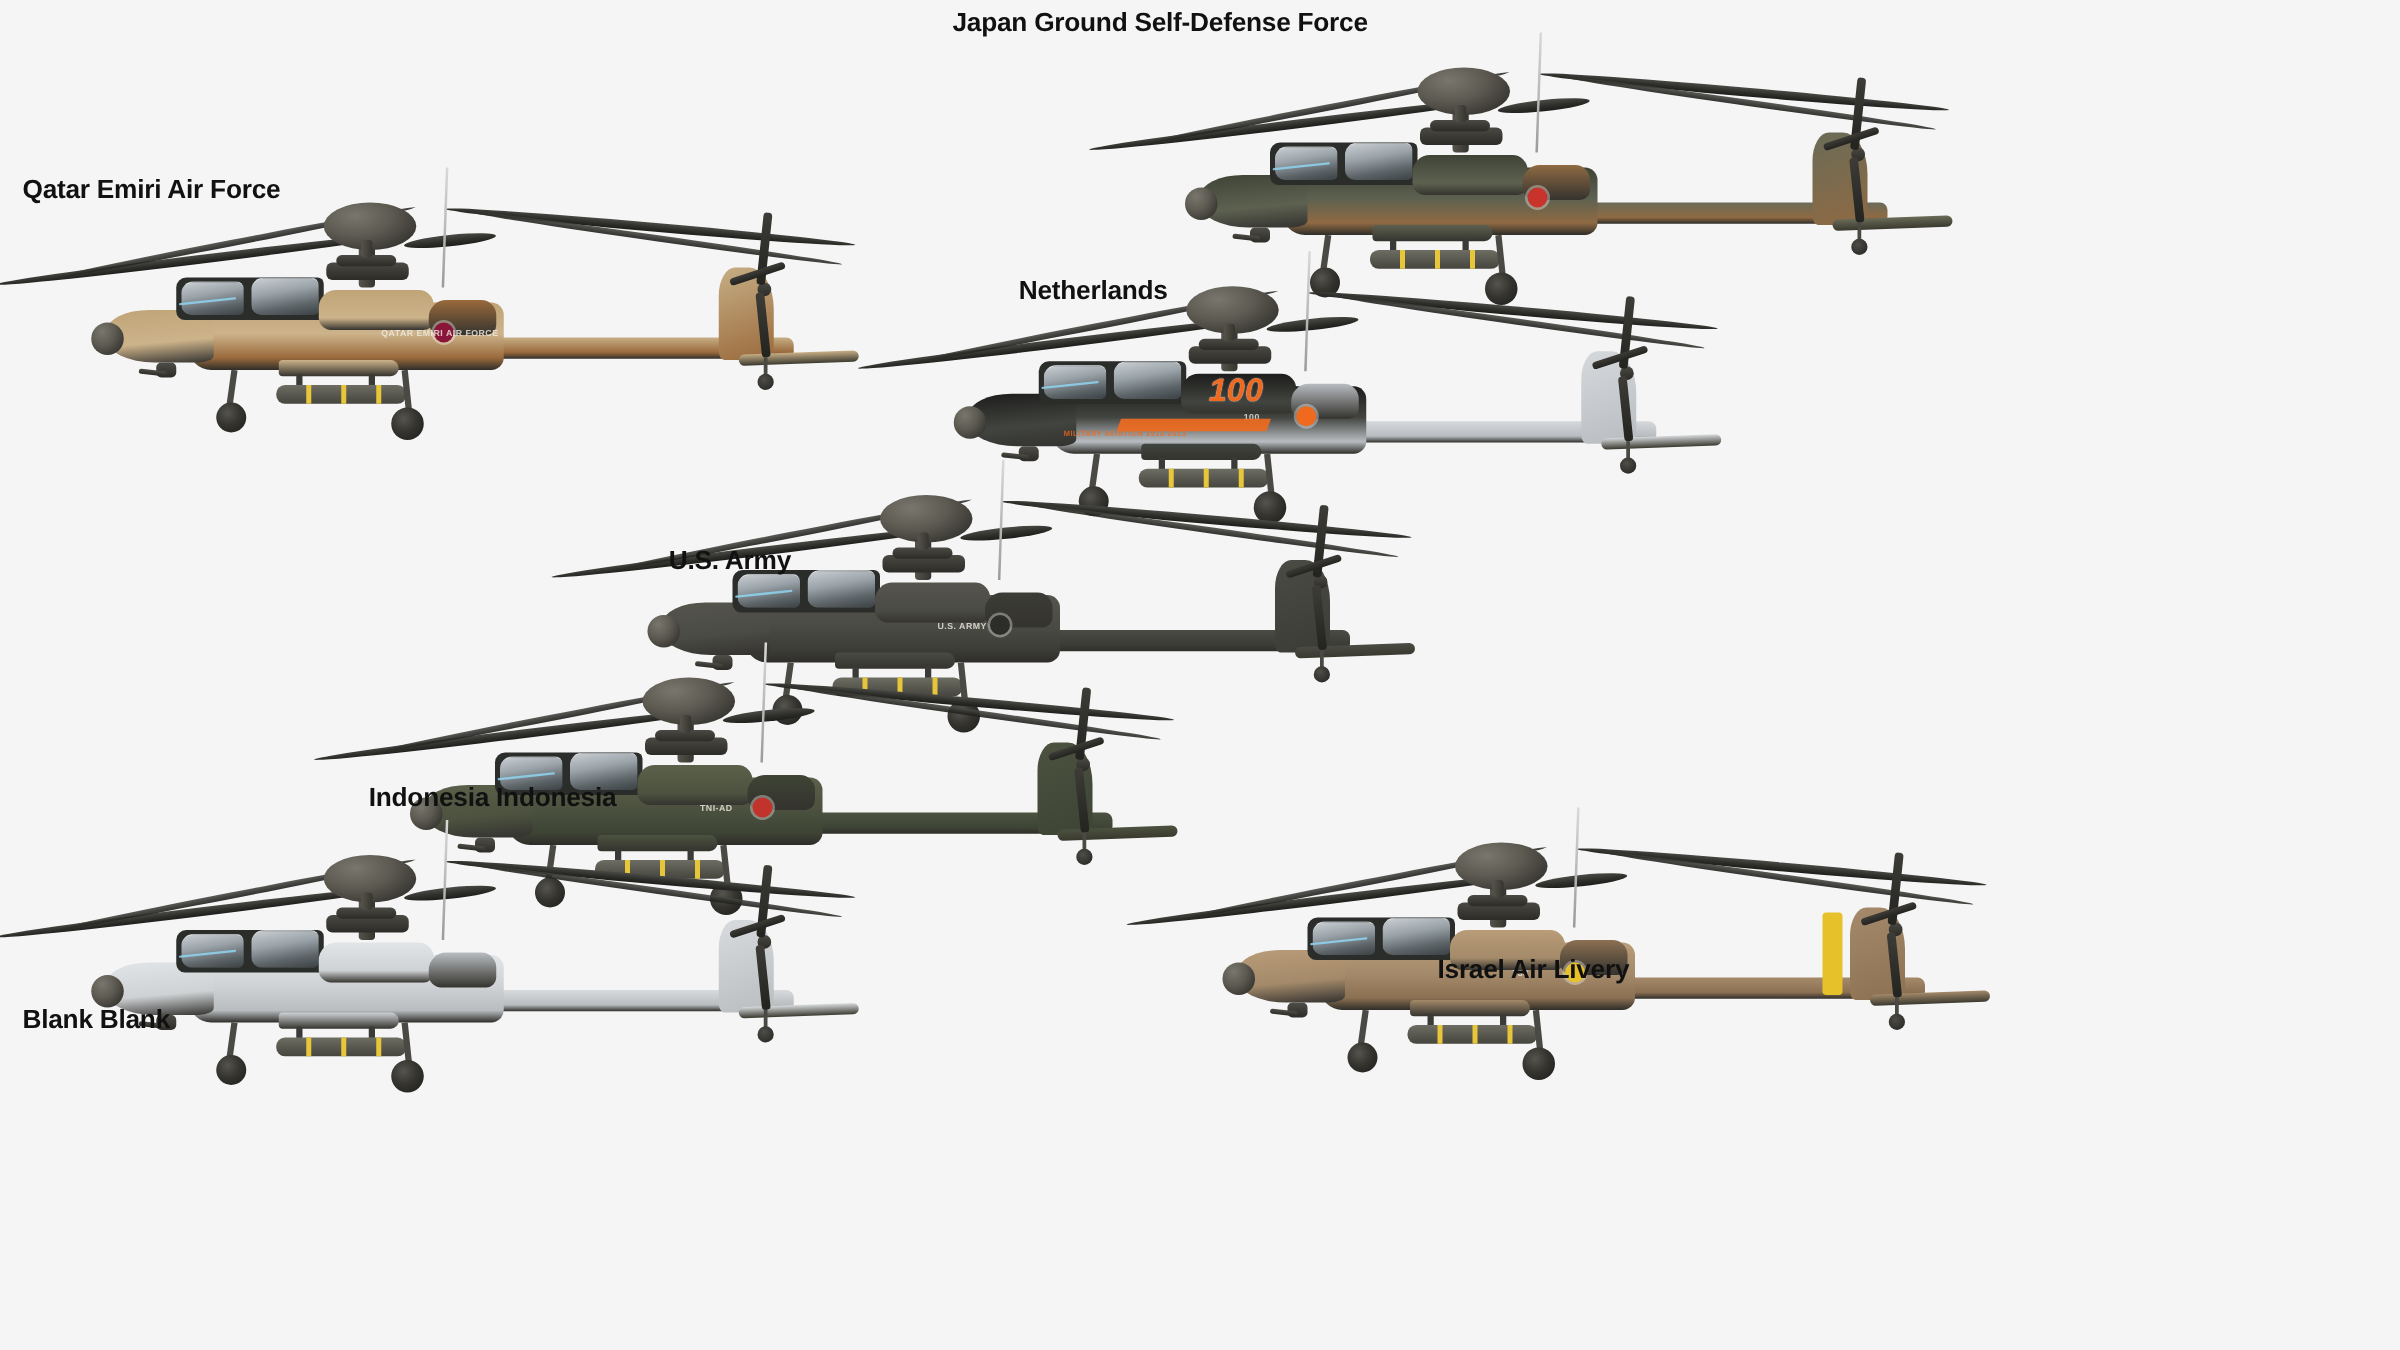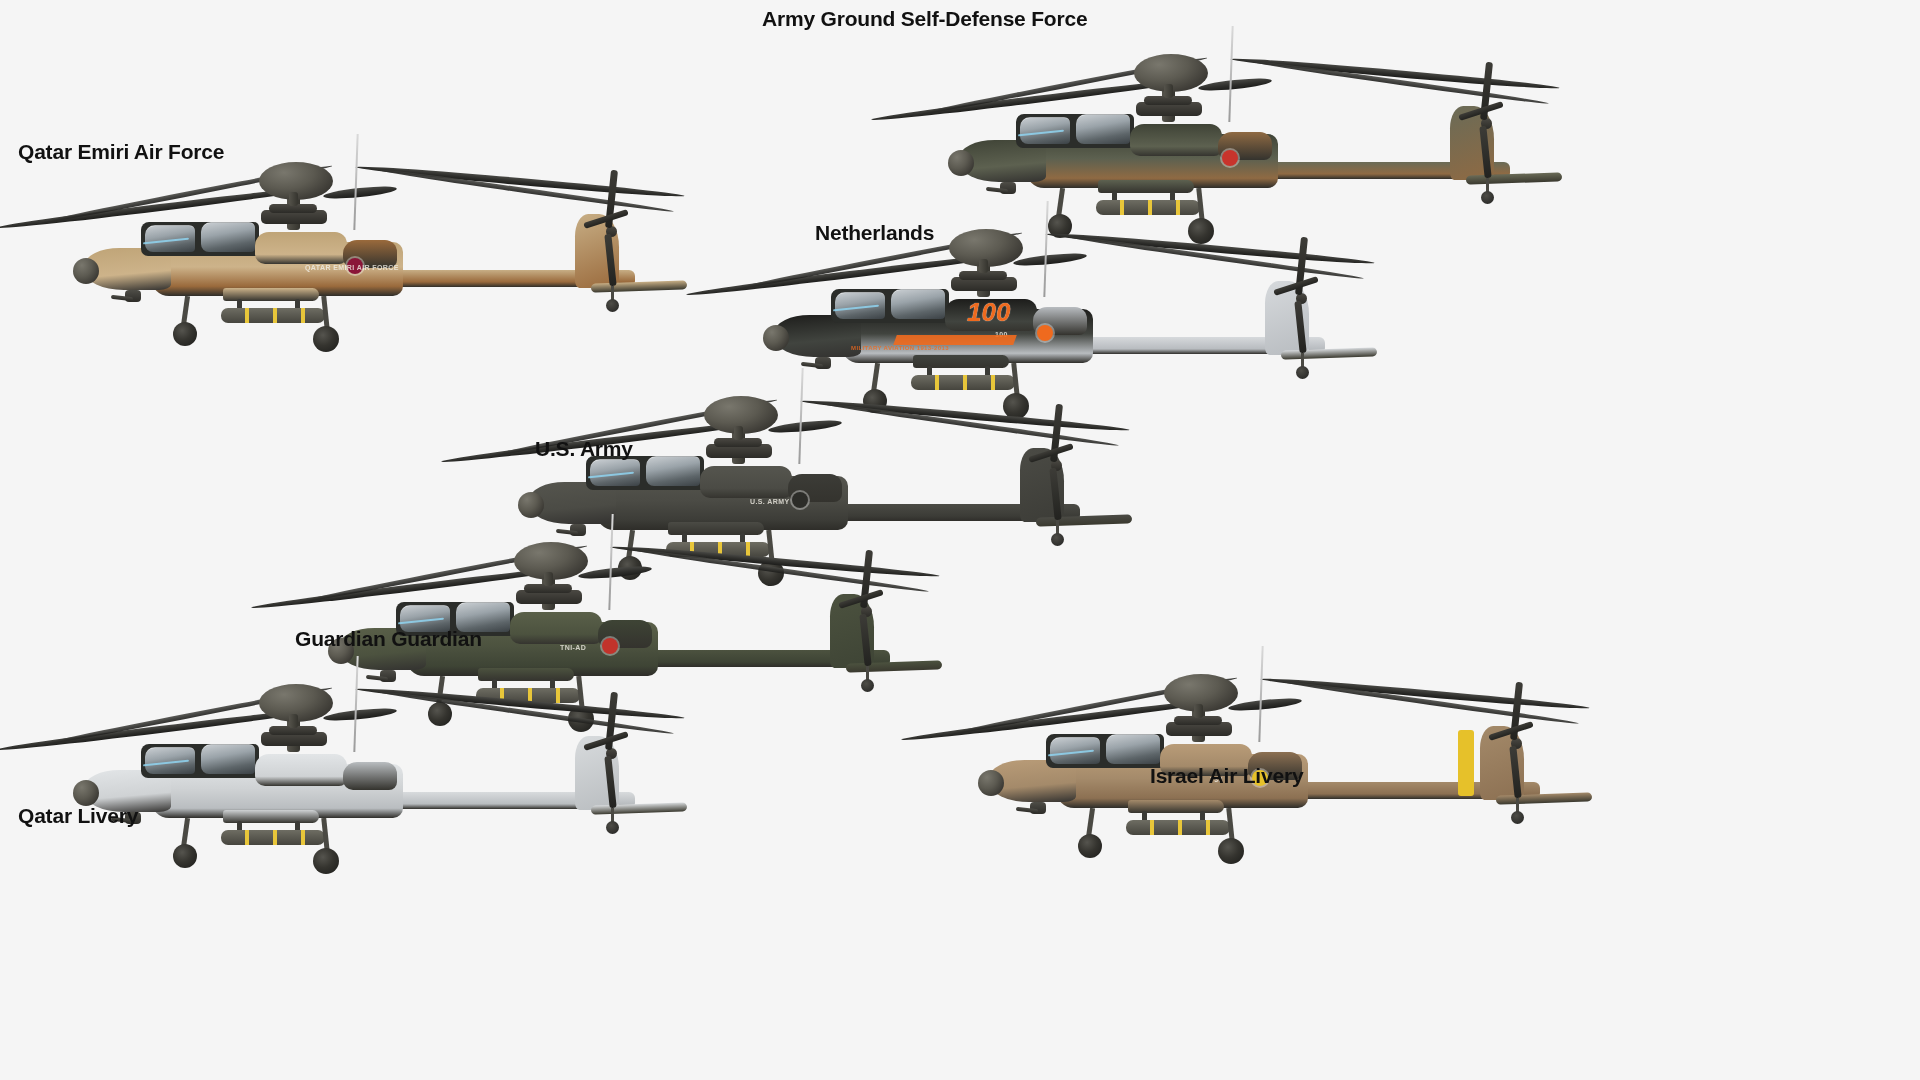--- a/index.html
+++ b/index.html
@@ -121,21 +121,21 @@
         <div class="band" style="left:80px;"></div>
       </div>
       <div class="gun" style="left:70px;top:172px;width:16px;height:12px;"></div>
       <div class="gun" style="left:56px;top:178px;width:22px;height:4px;transform:rotate(6deg);"></div>
       <div class="strut" style="left:128px;top:178px;width:5px;height:30px;transform:rotate(8deg);"></div>
       <div class="wheel" style="left:118px;top:204px;width:24px;height:24px;"></div>
       <div class="strut" style="left:268px;top:178px;width:5px;height:34px;transform:rotate(-6deg);"></div>
       <div class="wheel" style="left:258px;top:208px;width:26px;height:26px;"></div>
       <div class="roundel" style="left:292px;top:140px;width:16px;height:16px;background:#c8342c;box-shadow:0 0 0 2px rgba(255,255,255,.35);"></div>
     </div>
-    <div class="label" style="left: 762px; top: 8px; font-size: 21px; color: rgb(17, 17, 17);">Army Ground Self-Defense Force</div>
+    <div class="label" style="left: 762px; top: 8px; font-size: 21px; color: rgb(17, 17, 17);">Japan Ground Self-Defense Force</div>
     <div class="heli" style="left:55px;top:118px;width:660px;height:300px;">
       <div class="blade" style="left:-60px;top:86px;width:330px;transform:rotate(-7deg);"></div>
       <div class="blade thin" style="left:-20px;top:74px;width:300px;transform:rotate(-11deg);opacity:.9;"></div>
       <div class="blade" style="left:300px;top:60px;width:330px;transform:rotate(5deg);"></div>
       <div class="blade thin" style="left:320px;top:70px;width:300px;transform:rotate(8deg);opacity:.9;"></div>
       <div class="tailboom" style="left:330px;top:152px;width:250px;height:17px;background:linear-gradient(180deg,#c7ae85 0%,#9a6a3c 70%,#2f2e2a 100%);"></div>
       <div class="tailfin" style="left:520px;top:96px;width:44px;height:74px;background:linear-gradient(160deg,#c7ae85,#9a6a3c);"></div>
       <div class="stab" style="left:536px;top:164px;width:96px;height:9px;background:linear-gradient(180deg,#c7ae85,#3a392f);transform:rotate(-2deg);"></div>
       <div class="hub" style="left:551px;top:108px;width:11px;height:11px;border-radius:50%;"></div>
       <div class="tr-blade" style="left:553px;top:52px;width:7px;height:58px;transform:rotate(6deg);"></div>
@@ -316,21 +316,21 @@
       </div>
       <div class="gun" style="left:70px;top:172px;width:16px;height:12px;"></div>
       <div class="gun" style="left:56px;top:178px;width:22px;height:4px;transform:rotate(6deg);"></div>
       <div class="strut" style="left:128px;top:178px;width:5px;height:30px;transform:rotate(8deg);"></div>
       <div class="wheel" style="left:118px;top:204px;width:24px;height:24px;"></div>
       <div class="strut" style="left:268px;top:178px;width:5px;height:34px;transform:rotate(-6deg);"></div>
       <div class="wheel" style="left:258px;top:208px;width:26px;height:26px;"></div>
       <div class="roundel" style="left:292px;top:140px;width:16px;height:16px;background:#c2332b;box-shadow:0 0 0 2px rgba(255,255,255,.35);"></div>
       <div class="marking" style="left:250px;top:146px;">TNI-AD</div>
     </div>
-    <div class="label" style="left: 295px; top: 628px; font-size: 21px; color: rgb(17, 17, 17);">Guardian Guardian</div>
+    <div class="label" style="left: 295px; top: 628px; font-size: 21px; color: rgb(17, 17, 17);">Indonesia Indonesia</div>
     <div class="heli" style="left:960px;top:630px;width:660px;height:300px;">
       <div class="blade" style="left:-60px;top:86px;width:330px;transform:rotate(-7deg);"></div>
       <div class="blade thin" style="left:-20px;top:74px;width:300px;transform:rotate(-11deg);opacity:.9;"></div>
       <div class="blade" style="left:300px;top:60px;width:330px;transform:rotate(5deg);"></div>
       <div class="blade thin" style="left:320px;top:70px;width:300px;transform:rotate(8deg);opacity:.9;"></div>
       <div class="tailboom" style="left:330px;top:152px;width:250px;height:17px;background:linear-gradient(180deg,#a48a6a 0%,#8c7052 70%,#2f2e2a 100%);"></div>
       <div class="tailfin" style="left:520px;top:96px;width:44px;height:74px;background:linear-gradient(160deg,#a48a6a,#8c7052);"></div>
       <div class="stab" style="left:536px;top:164px;width:96px;height:9px;background:linear-gradient(180deg,#a48a6a,#3a392f);transform:rotate(-2deg);"></div>
       <div class="hub" style="left:551px;top:108px;width:11px;height:11px;border-radius:50%;"></div>
       <div class="tr-blade" style="left:553px;top:52px;width:7px;height:58px;transform:rotate(6deg);"></div>
@@ -411,14 +411,14 @@
         <div class="band" style="left:52px;"></div>
         <div class="band" style="left:80px;"></div>
       </div>
       <div class="gun" style="left:70px;top:172px;width:16px;height:12px;"></div>
       <div class="gun" style="left:56px;top:178px;width:22px;height:4px;transform:rotate(6deg);"></div>
       <div class="strut" style="left:128px;top:178px;width:5px;height:30px;transform:rotate(8deg);"></div>
       <div class="wheel" style="left:118px;top:204px;width:24px;height:24px;"></div>
       <div class="strut" style="left:268px;top:178px;width:5px;height:34px;transform:rotate(-6deg);"></div>
       <div class="wheel" style="left:258px;top:208px;width:26px;height:26px;"></div>
     </div>
-    <div class="label" style="left: 18px; top: 805px; font-size: 21px; color: rgb(17, 17, 17);">Qatar Livery</div>
+    <div class="label" style="left: 18px; top: 805px; font-size: 21px; color: rgb(17, 17, 17);">Blank Blank</div>
   </div>
 
 </body></html>

